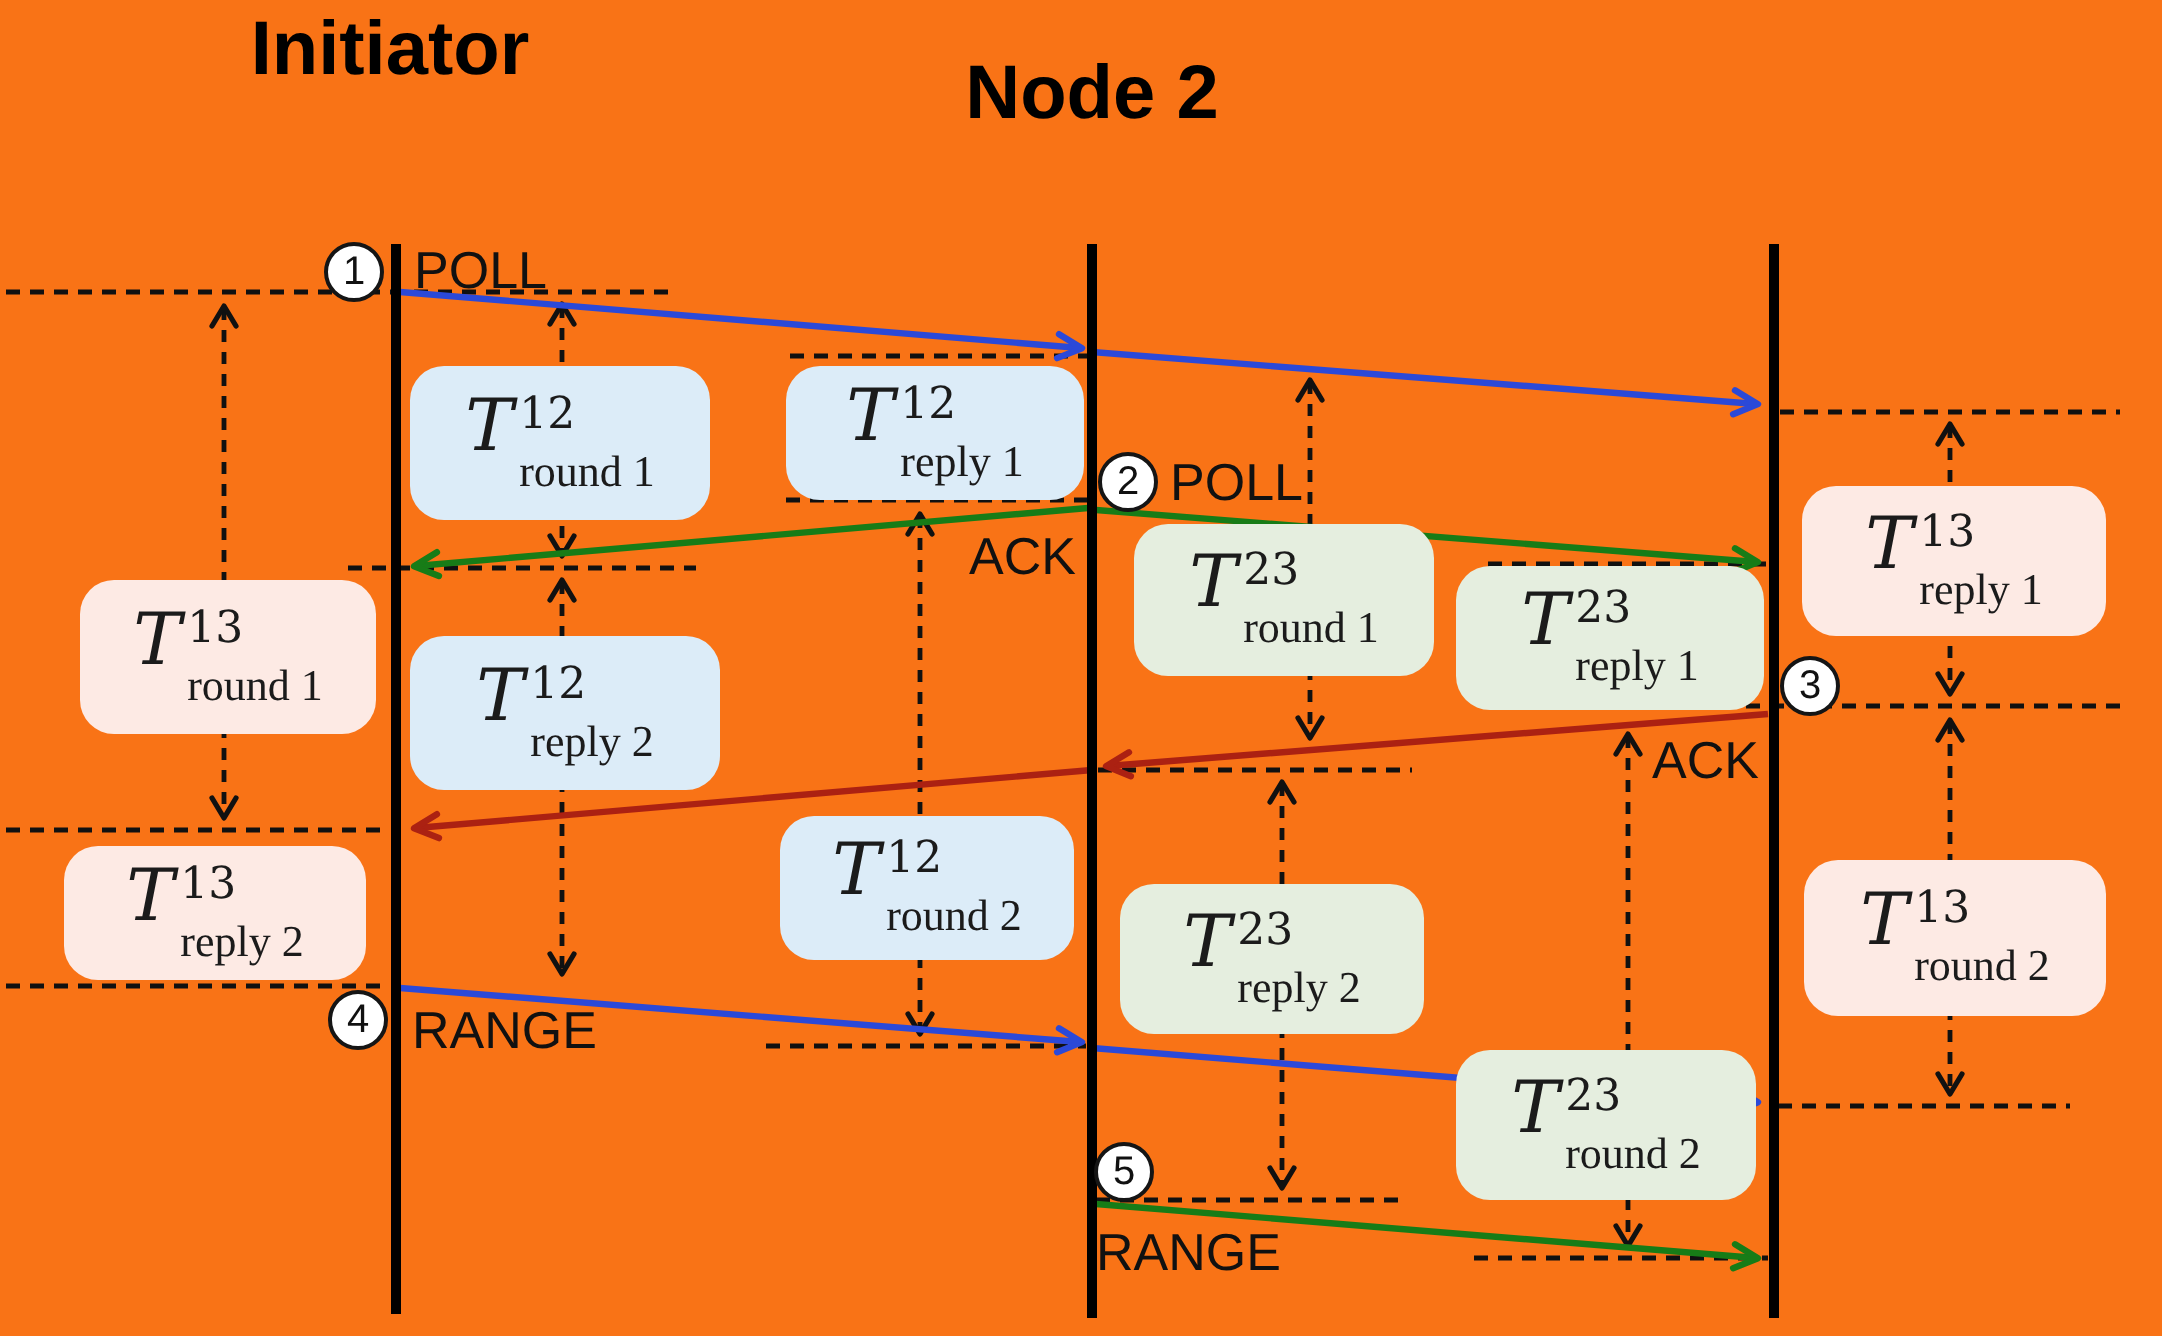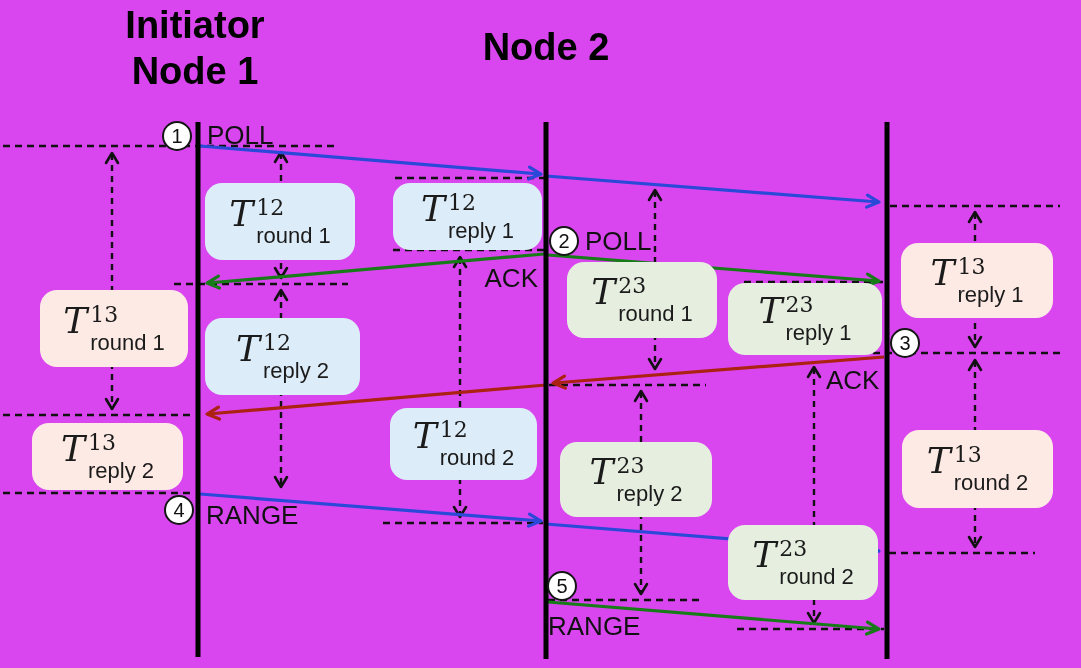--- a/index.html
+++ b/index.html
@@ -6,40 +6,40 @@
     --blue:#2b49d8;
     --green:#177c17;
     --red:#ab2112;
     --box-blue:#dcecf8;
     --box-green:#e5eedf;
     --box-pink:#fdeae4;
     --ink:#111111;
   }
   html,body{margin:0;padding:0;background:#ffffff;}
   .stage{
-    position:relative;width:1081px;height:668px;background:#d946ef;
+    position:relative;width:1081px;height:668px;background:#f97316;
     font-family:"Liberation Sans",sans-serif;overflow:hidden;
   }
   svg.layer{position:absolute;left:0;top:0;}
   .hdr{
     position:absolute;text-align:center;font-weight:bold;font-size:38px;
     line-height:1.22;color:#000;
   }
   .ibox{
     position:absolute;border-radius:17px;display:flex;align-items:center;
     justify-content:center;
   }
   .ibox.blue{background:var(--box-blue);}
   .ibox.green{background:var(--box-green);}
   .ibox.pink{background:var(--box-pink);}
   .tl{display:inline-flex;align-items:flex-start;color:#1b1b1b;}
   .tl .base{font-family:"DejaVu Serif",serif;font-style:italic;font-size:36px;line-height:0.95;}
   .tl .stack{display:inline-flex;flex-direction:column;align-items:flex-start;margin-left:3px;text-align:center;}
   .tl .sup{font-family:"DejaVu Serif",serif;font-size:22px;line-height:1;}
-  .tl .sub{font-family:Liberation Sans, sans-serif;font-size:22px;line-height:1;margin-top:6px;white-space:nowrap;}
+  .tl .sub{font-family:Liberation Serif, serif;font-size:22px;line-height:1;margin-top:6px;white-space:nowrap;}
   .circ{
     position:absolute;width:30px;height:30px;box-sizing:border-box;
     border:2.5px solid #151515;border-radius:50%;background:#fff;
     display:flex;align-items:center;justify-content:center;
     font-size:20px;color:#111;z-index:5;
   }
   .mlabel{position:absolute;font-size:26px;color:#111;line-height:1;white-space:nowrap;z-index:5;}
   .right{text-align:right;}
 </style>
 </head>
@@ -106,21 +106,20 @@
 
     <g stroke="#000" stroke-width="5">
       <line x1="198" y1="122" x2="198" y2="657"></line>
       <line x1="546" y1="122" x2="546" y2="659"></line>
       <line x1="887" y1="122" x2="887" y2="659"></line>
     </g>
   </svg>
 
   <div class="hdr" style="left:85px;top:2px;width:220px">
     <div>Initiator</div>
-    <div>Node 1</div>
   </div>
   <div class="hdr" style="left:446px;top:24px;width:200px">
     <div>Node 2</div>
   </div>
 
   <div class="ibox blue" style="left:205px;top:183px;width:150px;height:77px">
     <span class="tl">
         <span class="base">T</span>
         <span class="stack">
           <span class="sup">12</span>

